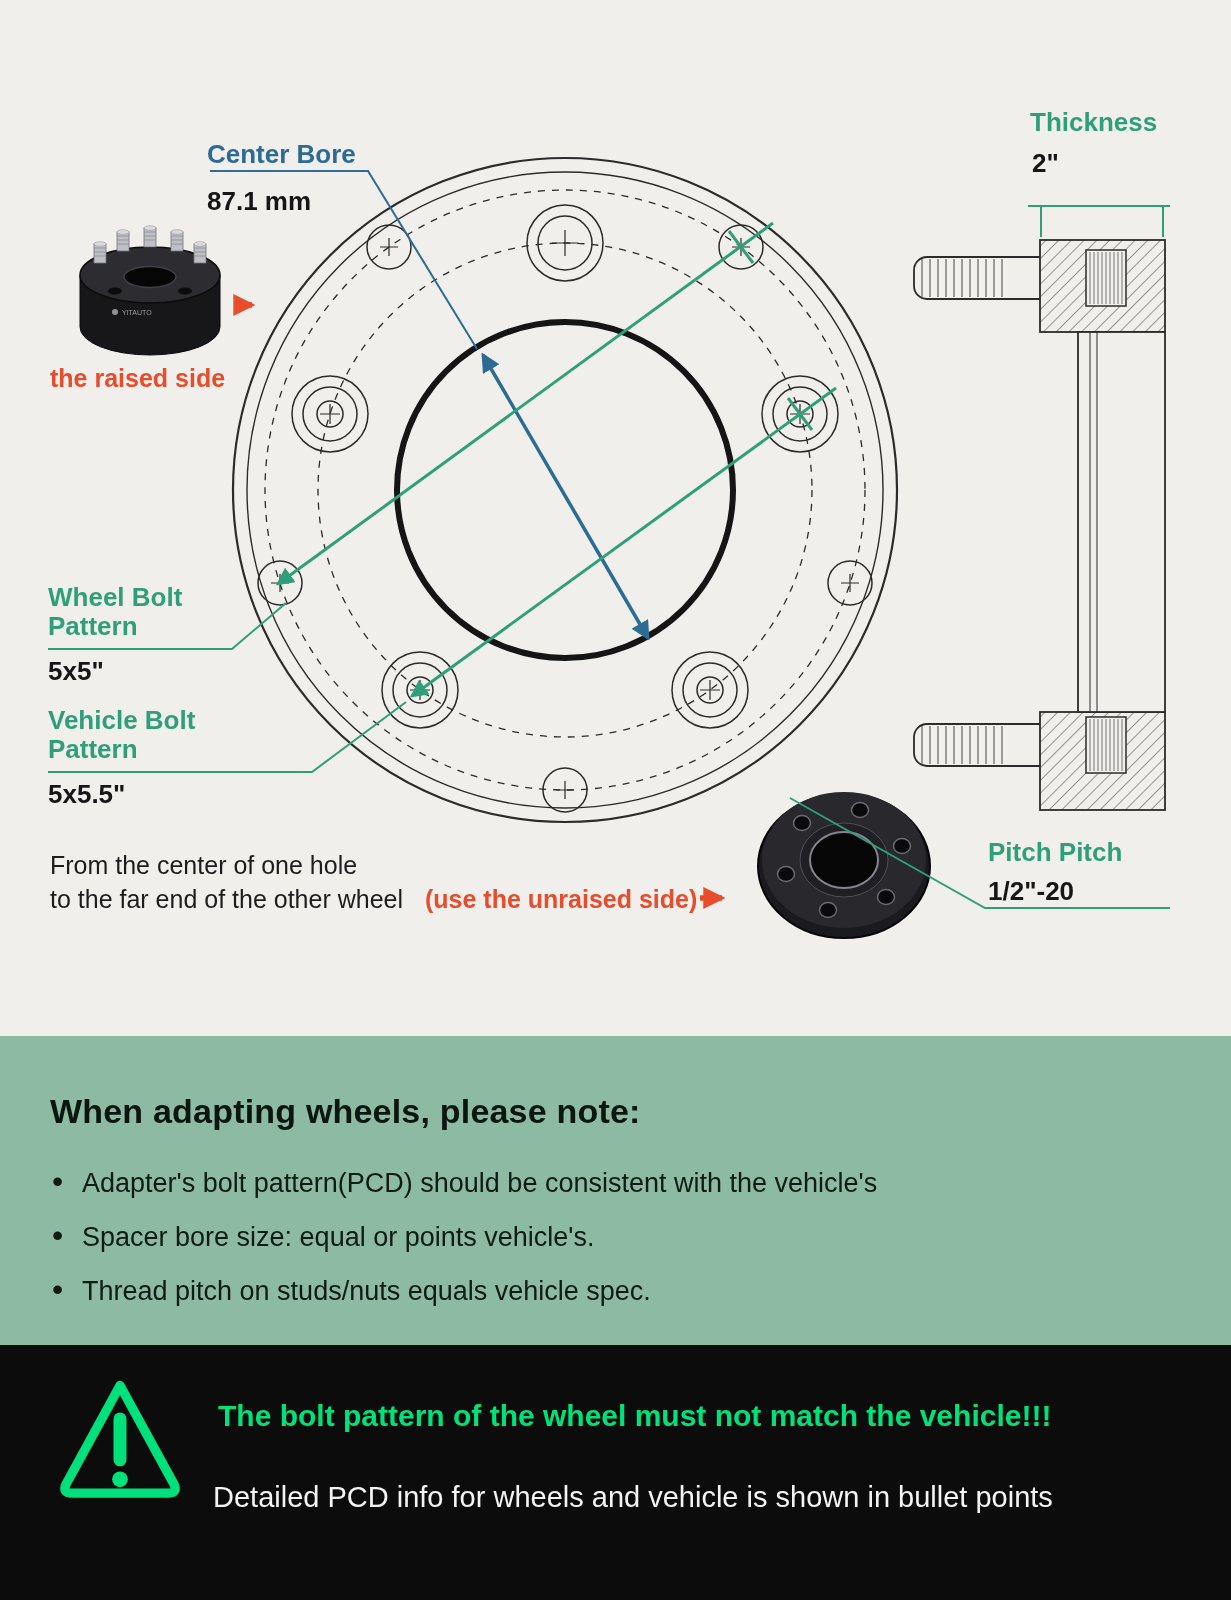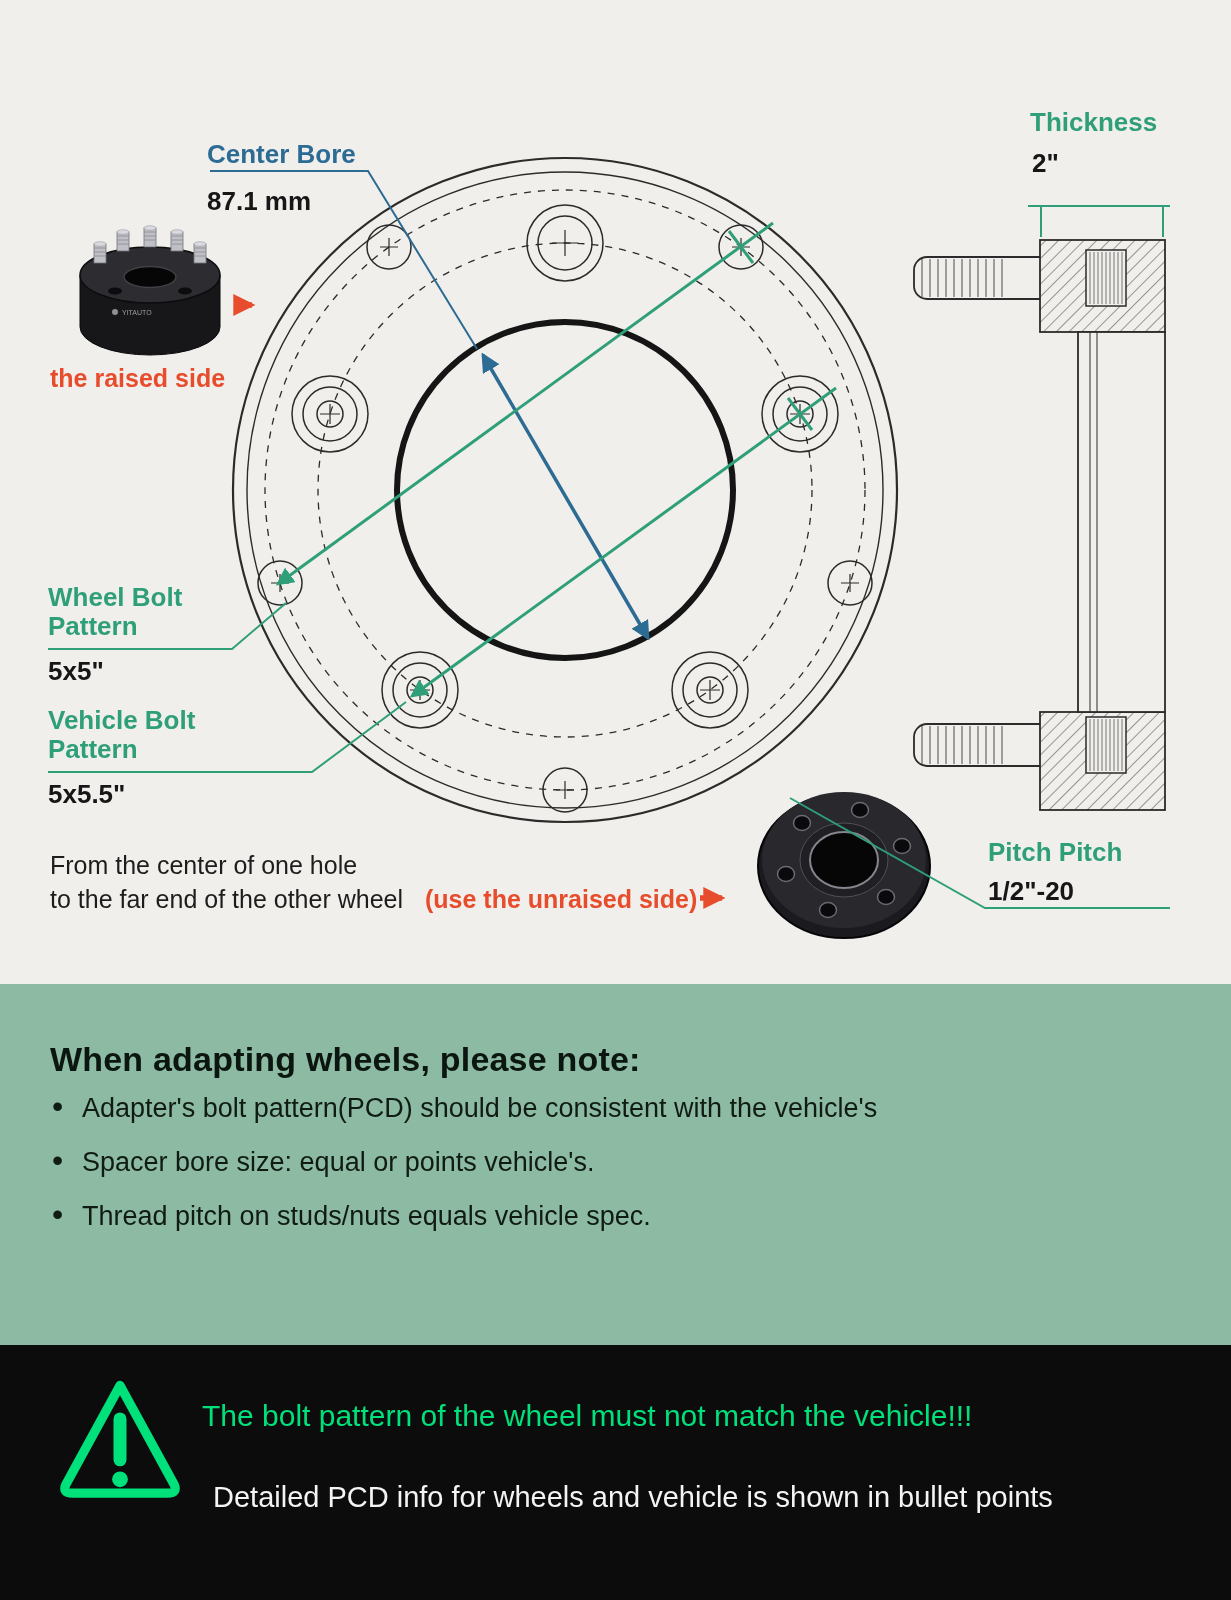--- a/index.html
+++ b/index.html
@@ -3,35 +3,35 @@
 <meta charset="utf-8">
 <style>
   html,body{margin:0;padding:0;}
   body{
     width:1231px;height:1600px;position:relative;overflow:hidden;
     font-family:"Liberation Sans",sans-serif;background:#f1efeb;
   }
   .abs{position:absolute;}
   section{position:absolute;left:0;width:1231px;box-sizing:border-box;}
   .top-section{top:0;height:1020px;background:#f1efeb;}
-  .notes-section{top:984px;height:378px;background:#8cbaa3;padding:56px 40px 0 50px;}
+  .notes-section{top:1036px;height:378px;background:#8cbaa3;padding:56px 40px 0 50px;}
   .warn-section{top:1345px;height:255px;background:#0c0c0c;}
   .diagram-svg{position:absolute;left:0;top:0;}
   .lbl-green{color:#2f9f7a;font-weight:bold;font-size:26px;line-height:29px;}
   .lbl-blue{color:#2c6b94;font-weight:bold;font-size:26px;line-height:29px;}
   .lbl-val{color:#161616;font-weight:bold;font-size:26px;line-height:30px;}
   .lbl-red{color:#e74c2c;font-weight:bold;font-size:25px;}
   .note-text{font-size:25px;line-height:34px;color:#1d1d1d;}
   .red-bold{color:#e74c2c;font-weight:bold;margin-left:22px;}
   .notes-heading{margin:0;font-size:34px;font-weight:bold;color:#0c1610;letter-spacing:0.2px;}
-  .notes-list{margin:14px 0 0 2px;padding:0;list-style:none;}
+  .notes-list{margin:37px 0 0 2px;padding:0;list-style:none;}
   .notes-list li{position:relative;padding-left:30px;margin-bottom:23px;
     font-size:27px;line-height:31px;color:#101b14;}
   .notes-list li::before{content:"\2022";position:absolute;left:0;top:-2px;font-size:32px;color:#101b14;}
-  .warn-title{position:absolute;left:202px;top:1399px;font-size:30px;font-weight:normal;color:#00e17b;}
+  .warn-title{position:absolute;left:218px;top:1399px;font-size:30px;font-weight:bold;color:#00e17b;}
   .warn-sub{position:absolute;left:213px;top:1481px;font-size:29px;color:#f4f4f4;}
   .warn-icon{position:absolute;left:55px;top:1370px;}
 </style>
 </head>
 <body>
 
 <section class="top-section">
 
   <svg class="diagram-svg" width="1231" height="1020" viewBox="0 0 1231 1020">
     <defs>

